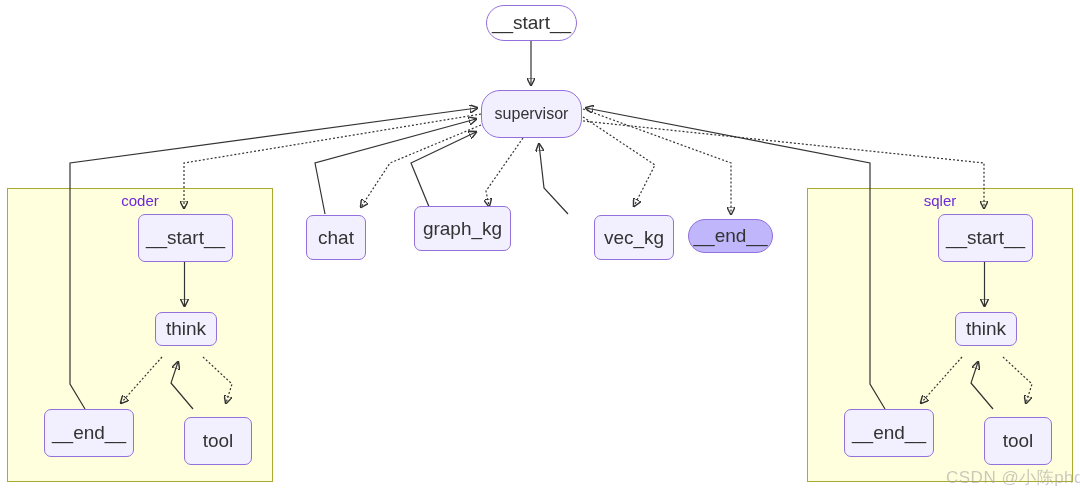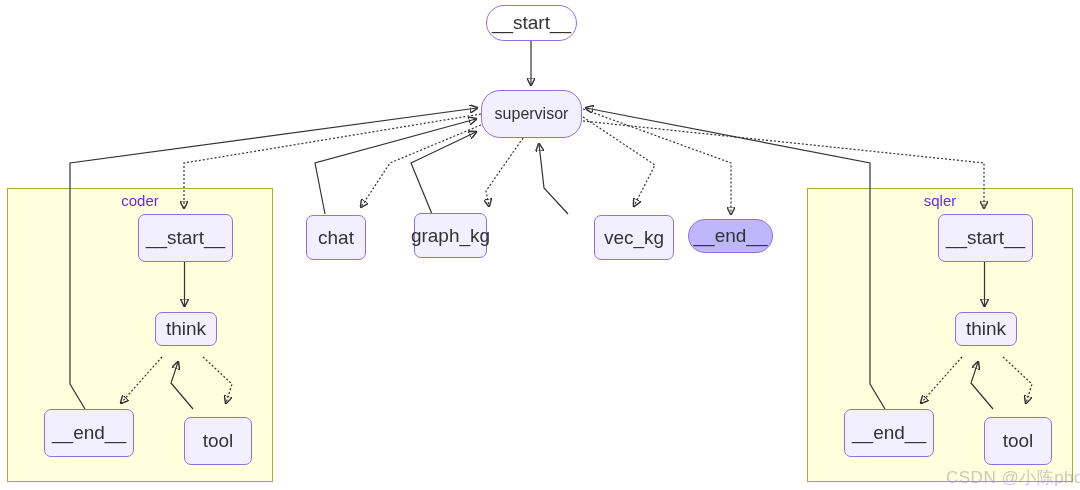--- a/index.html
+++ b/index.html
@@ -41,21 +41,21 @@
     font-size:19px;
     color:#333333;
     z-index:3;
     white-space:nowrap;
   }
   .pill{border-radius:999px;}
   
   #n-start{left:486px;top:5px;width:91px;height:36px;background:#ffffff;}
   #n-supervisor{left:481px;top:90px;width:101px;height:48px;font-size:16px;border-radius:19px;}
   #n-chat{left:306px;top:215px;width:60px;height:45px;}
-  #n-graphkg{left:414px;top:213px;width:73px;height:45px;}
+  #n-graphkg{left:414px;top:206px;width:97px;height:45px;}
   #n-veckg{left:558px;top:215px;width:80px;height:45px;margin-left:36px;}
   #n-end{left:688px;top:219px;width:85px;height:34px;background:#bfb6fc;}
   
   #cluster-coder{left:7px;top:188px;}
   #cluster-sqler{left:807px;top:188px;}
   
   .cl-start{left:130px;top:25px;width:95px;height:48px;}
   .cl-think{left:147px;top:123px;width:62px;height:34px;}
   .cl-end{left:36px;top:220px;width:90px;height:48px;}
   .cl-tool{left:176px;top:228px;width:68px;height:48px;}

